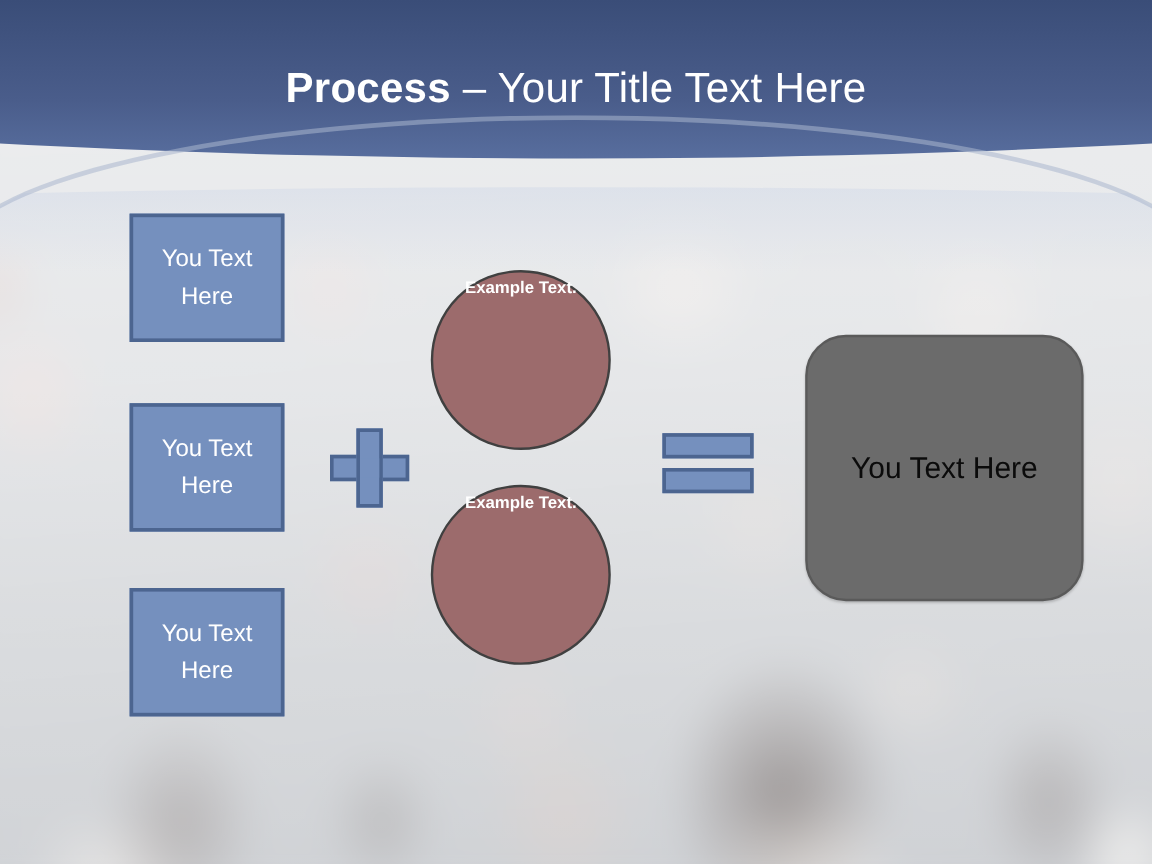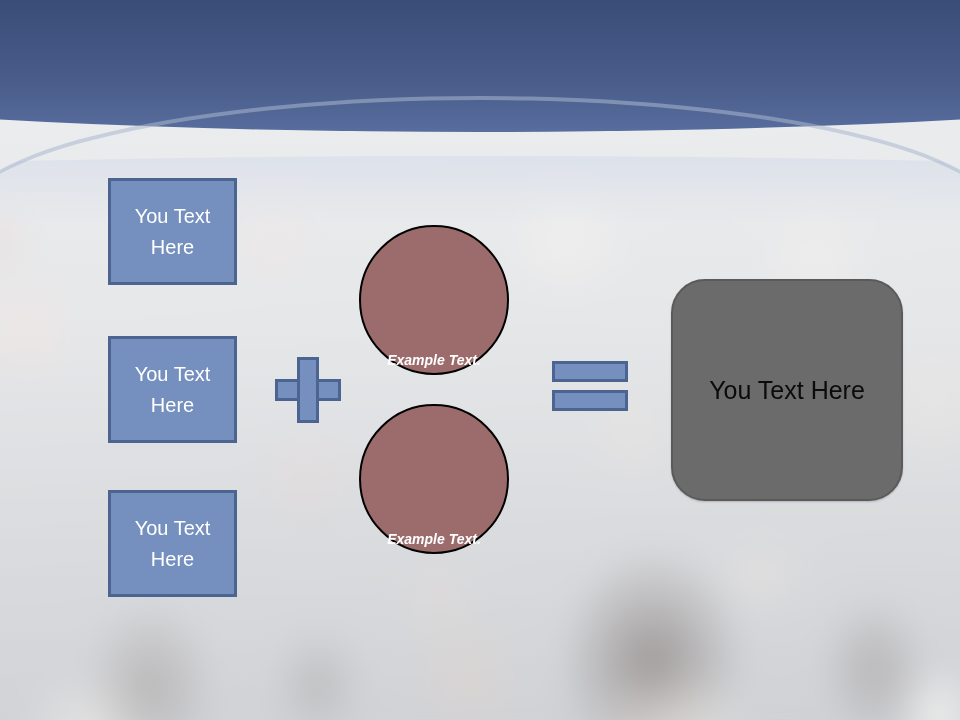--- a/index.html
+++ b/index.html
@@ -142,29 +142,28 @@
     background: #7590be;
   }
 
   
   .rose-circle {
     position: absolute;
     width: 150px;
     height: 150px;
     border-radius: 50%;
     background: #9c6b6c;
-    border: 2px solid #000000;
+    border: 2px solid #404040;
     box-sizing: border-box;
     color: #ffffff;
     font-size: 14px;
     line-height: 25px;
     font-weight: bold;
-    font-style: italic;
     display: flex;
-    align-items: flex-end;
+    align-items: flex-start;
     justify-content: center;
     text-align: center;
   }
   #rose-circle-1 { left: 359px; top: 225px; }
   #rose-circle-2 { left: 359px; top: 404px; }
 
   
   .equals-op {
     position: absolute;
     left: 552px; top: 361px;
@@ -206,20 +205,21 @@
 
 <div id="slide">
 
   <div class="photo-base"></div>
   <div class="photo-wash"></div>
 
   <div class="header-band"></div>
   <div class="header-arc-highlight"></div>
   <div class="header-arc-edge"></div>
 
+  <div class="slide-title"><span class="t-bold">Process</span><span class="t-rest"> – Your Title Text Here</span></div>
 
   <div class="blue-box" id="blue-box-1">
     <span>You Text Here</span>
   </div>
   <div class="blue-box" id="blue-box-2">
     <span>You Text Here</span>
   </div>
   <div class="blue-box" id="blue-box-3">
     <span>You Text Here</span>
   </div>

